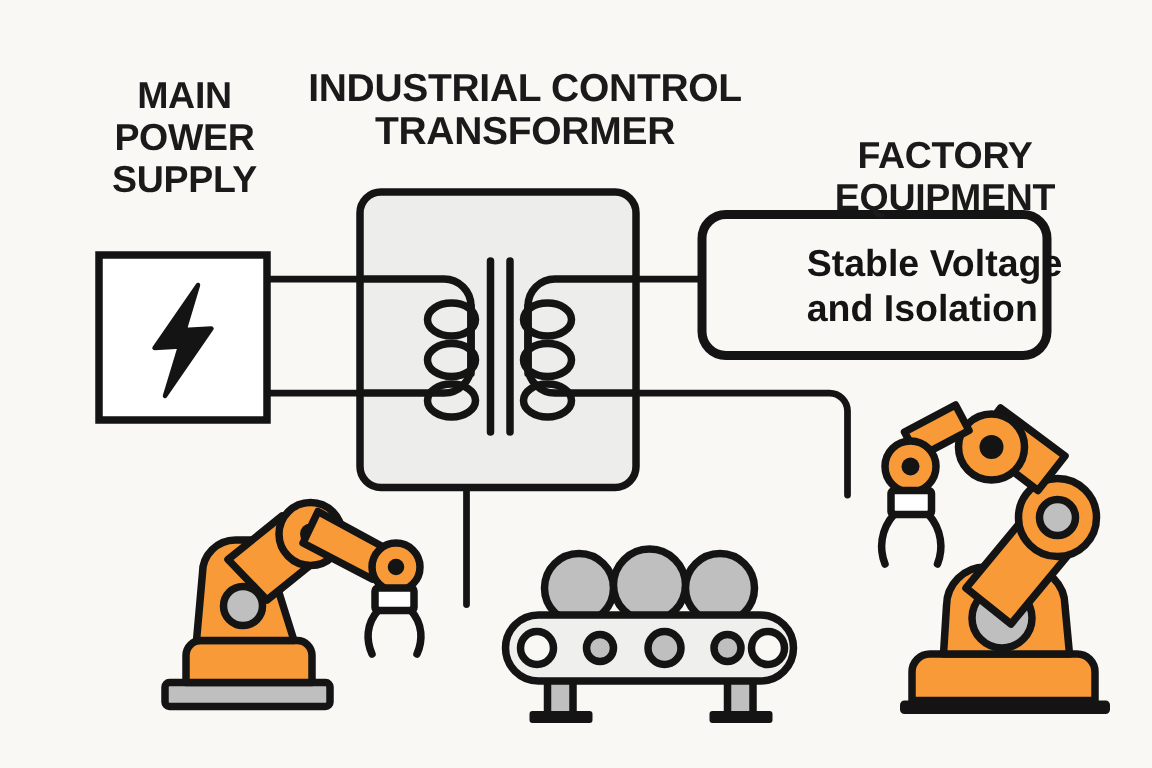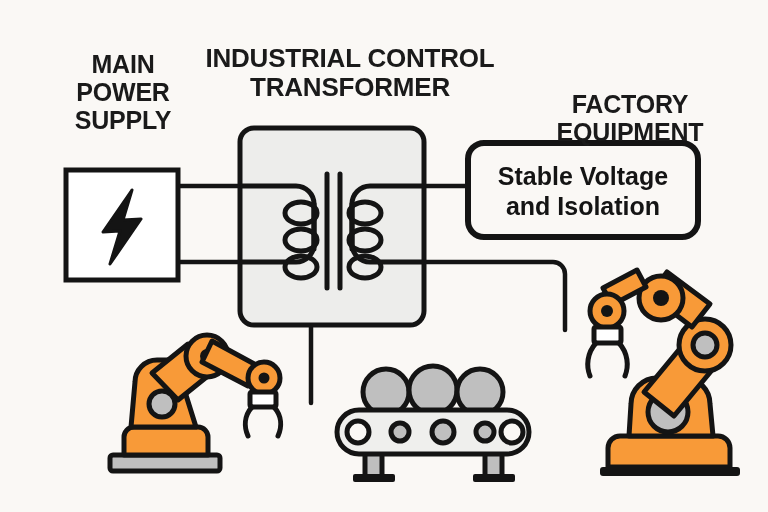--- a/index.html
+++ b/index.html
@@ -64,22 +64,23 @@
     height: 78px;
     display: flex;
     flex-direction: column;
     align-items: center;
     justify-content: center;
     font-family: "Liberation Sans", sans-serif;
     font-weight: bold;
     font-size: 25px;
     line-height: 1.22;
     color: #141414;
-    text-align: center;
+    text-align: left;
     white-space: pre-line;
+    padding-left: 40px;
   }
 </style>
 </head>
 <body>
 
 <div id="stage">
 
   <svg class="layer" viewBox="0 0 768 512">
 
     <g fill="none" stroke="#141414" stroke-width="4.5" stroke-linecap="butt">

